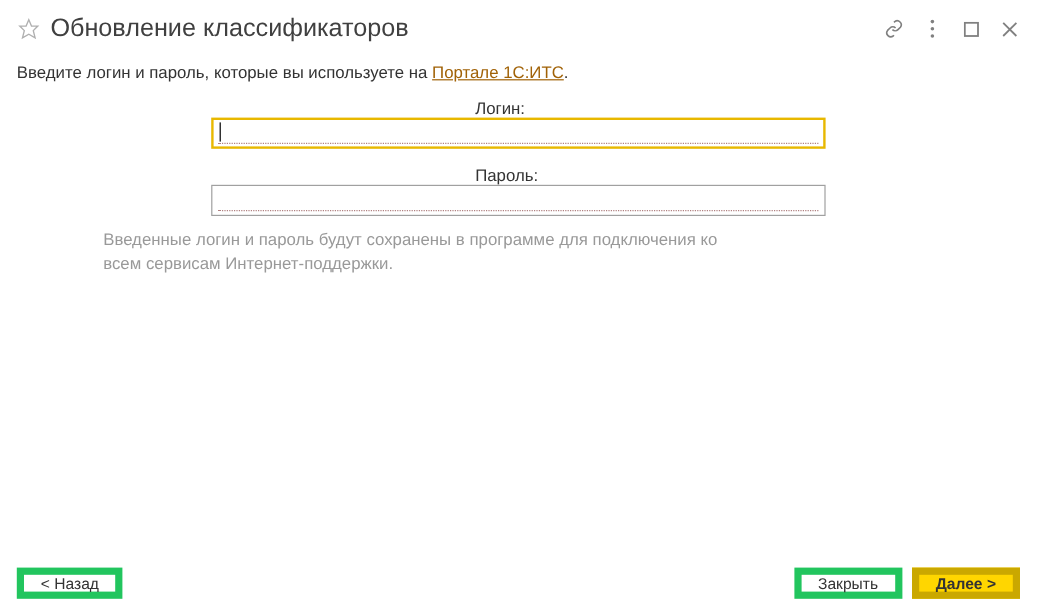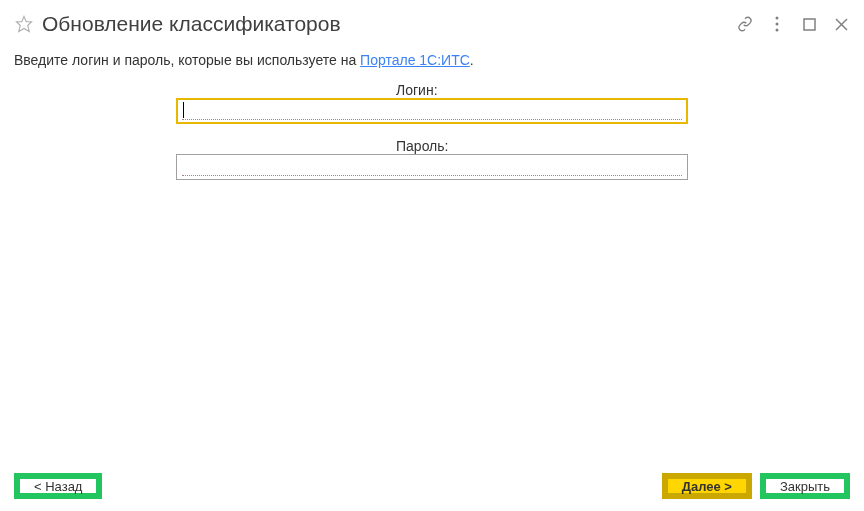--- a/index.html
+++ b/index.html
@@ -52,21 +52,21 @@
     }
     .content {
       padding: 8px 14px;
     }
     .intro-text {
       font-size: 14px;
       color: #333;
       margin-bottom: 14px;
     }
     .link {
-      color: #3b82f6;
+      color: #a16207;
       text-decoration: underline;
       cursor: pointer;
     }
     .form-row {
       display: flex;
       align-items: center;
       margin-bottom: 14px;
       flex-direction: column;
     }
     .form-label {
@@ -203,21 +203,22 @@
   </div>
 
   <div class="form-row">
     <label class="form-label">Пароль:</label>
     <div class="input-wrapper">
       <input type="password" class="input-field" value="" style="">
       <div class="input-inner-line"></div>
     </div>
   </div>
 
+  <p class="hint-text">Введенные логин и пароль будут сохранены в программе для подключения ко всем сервисам Интернет-поддержки.</p>
 </div>
 
 <div class="footer">
   <button class="btn">&lt; Назад</button>
   <div class="footer-right">
+    <button class="btn">Закрыть</button>
     <button class="btn primary">Далее &gt;</button>
-    <button class="btn">Закрыть</button>
   </div>
 </div>
 
 </body></html>

